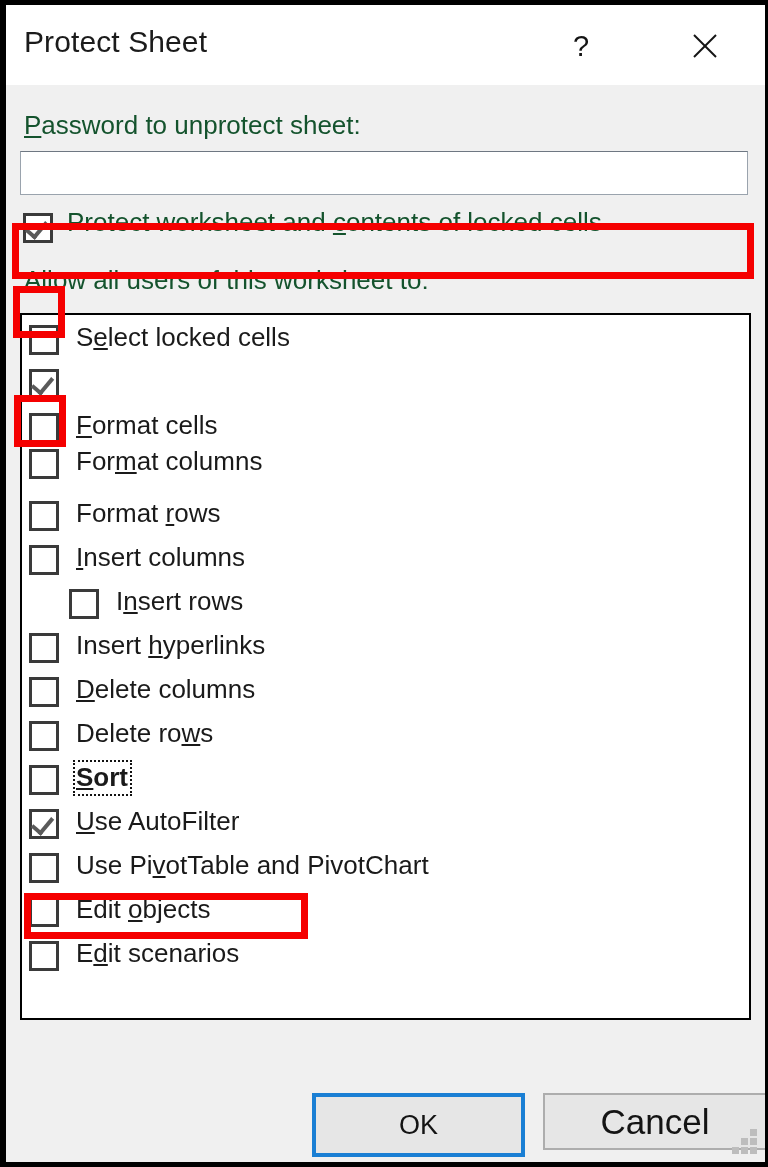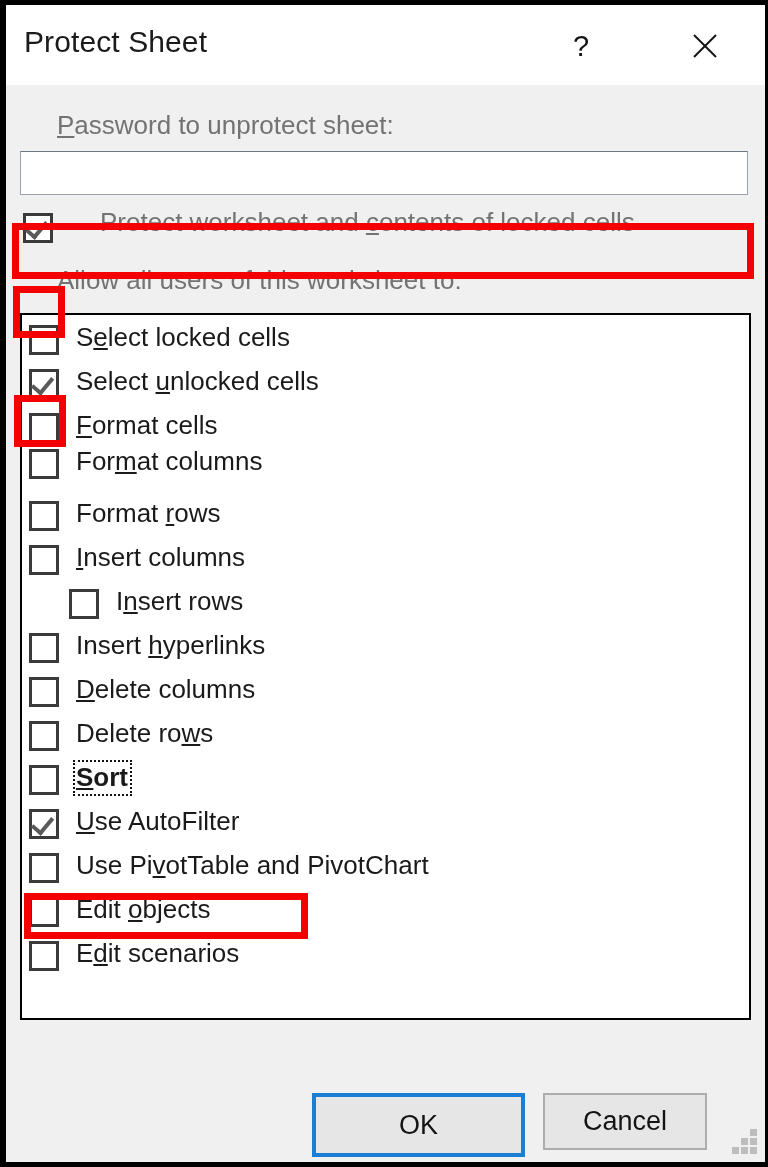--- a/index.html
+++ b/index.html
@@ -66,23 +66,22 @@
   
   #body {
     position: absolute;
     left: 0; top: 80px; right: 0; bottom: 0;
     background: #f0f0f0;
   }
 
   .lbl {
     position: absolute;
     font-size: 26px;
-    color: #737373;
+    color: #14532d;
     white-space: nowrap;
-    margin-left: 33px;
   }
   .u { text-decoration: underline; text-underline-offset: 2px; }
 
   #password-label { left: 18px; top: 25px; }
 
   #password-input {
     position: absolute;
     left: 14px;
     top: 66px;
     width: 728px;
@@ -177,29 +176,29 @@
     justify-content: center;
     font-size: 27px;
     color: #141414;
     cursor: default;
     user-select: none;
   }
   #cancel-button {
     position: absolute;
     left: 537px;
     top: 1008px;
-    width: 164px;
+    width: 224px;
     height: 57px;
     box-sizing: border-box;
     background: #e6e6e6;
     border: 2px solid #adadad;
     display: flex;
     align-items: center;
     justify-content: center;
-    font-size: 27px;
+    font-size: 35px;
     color: #141414;
     cursor: default;
     user-select: none;
   }
 
   
   #resize-grip {
     position: absolute;
     right: 8px;
     bottom: 8px;
@@ -256,21 +255,20 @@
 
     <div class="lbl" id="allow-label">Allow all users of this worksheet to:</div>
 
     <div id="allow-list">
         <div class="list-row" style="top: 4px;">
           <div class="cbx row-cbx"></div>
           <div class="row-label"><span>S</span><span class="u">e</span><span>lect locked cells</span></div>
         </div>
         <div class="list-row" style="top: 48px;">
           <div class="cbx row-cbx checked"></div>
-          <div class="row-label"><span>Select </span><span class="u">u</span><span>nlocked cells</span></div>
         </div>
         <div class="list-row" style="top: 92px;">
           <div class="cbx row-cbx"></div>
           <div class="row-label"><span></span><span class="u">F</span><span>ormat cells</span></div>
         </div>
         <div class="list-row" style="top: 128px;">
           <div class="cbx row-cbx"></div>
           <div class="row-label"><span>For</span><span class="u">m</span><span>at columns</span></div>
         </div>
         <div class="list-row" style="top: 180px;">

